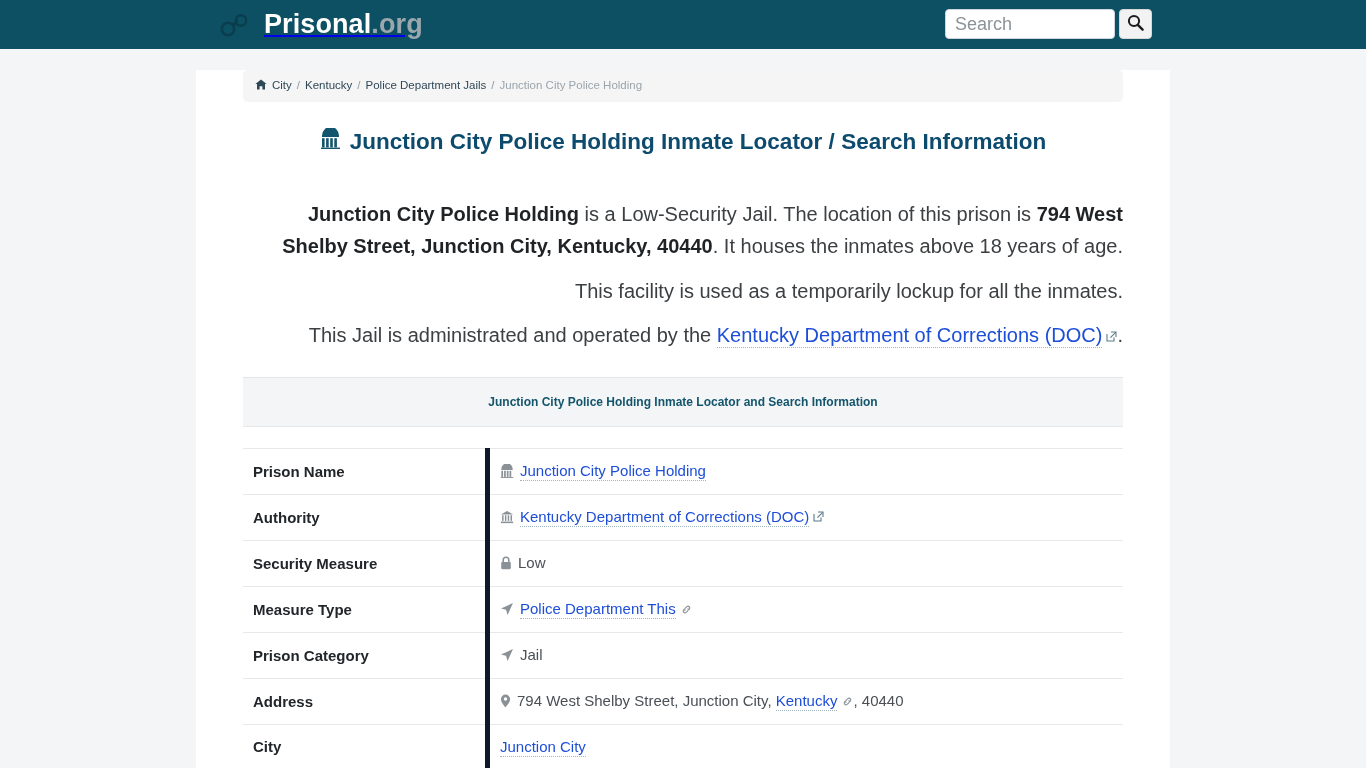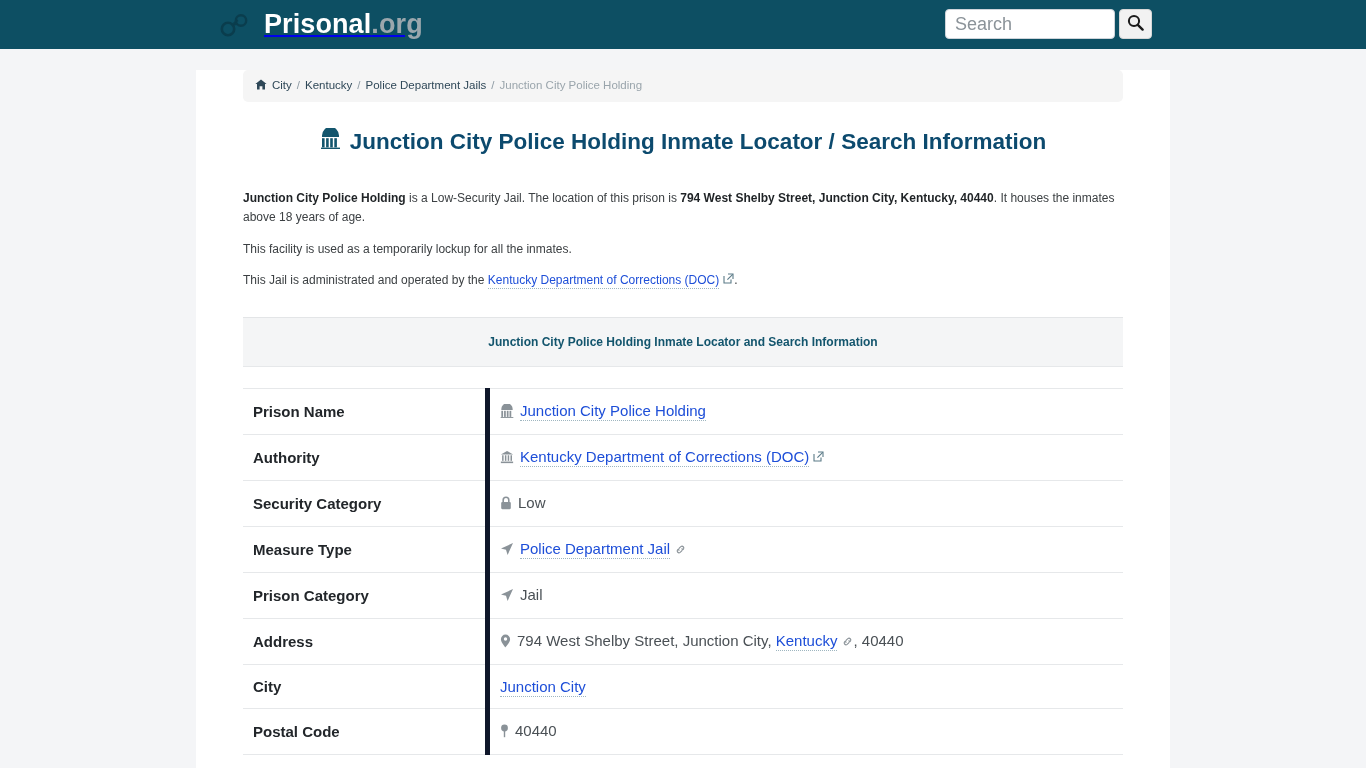--- a/index.html
+++ b/index.html
@@ -122,24 +122,25 @@
     line-height: 1.3;
     display: flex;
     align-items: center;
     justify-content: center;
     gap: 9px;
   }
   .title-icon { display: inline-block; vertical-align: -3px; }
 
   
   .intro {
-    margin: 33px 0 0 0;
-    font-size: 12px;
+    margin: 42px 0 0 0;
+    font-size: 20px;
     line-height: 1.62;
     color: #3c4043;
+    text-align: right;
   }
   .intro p { margin: 0 0 12px 0; }
   .intro p.last { margin-bottom: 0; }
   .intro b { color: #1f2326; font-weight: bold; }
 
   a.dotted-link {
     color: #1d4ed8;
     text-decoration: none;
     border-bottom: 1px dotted #9fb6c0;
     padding-bottom: 1px;
@@ -297,38 +298,38 @@
                 <rect x="1" y="13.2" width="14" height="1.8" fill="#8a9298"></rect>
               </svg>
           </span><a class="dotted-link" href="#">Kentucky Department of Corrections (DOC)</a><span class="ext-icon"><svg width="11" height="11" viewBox="0 0 11 11">
                 <path d="M1 3 V10 H8 V6.6" fill="none" stroke="#5b7b88" stroke-width="1.1"></path>
                 <path d="M5 1 H10 V6" fill="none" stroke="#5b7b88" stroke-width="1.1"></path>
                 <line x1="4.4" y1="6.6" x2="9.7" y2="1.3" stroke="#5b7b88" stroke-width="1.1"></line>
               </svg></span>
         </td>
       </tr>
       <tr>
-        <th>Security Category</th>
+        <th>Security Measure</th>
         <td>
           <span class="cell-icon">
             <svg width="12" height="14" viewBox="0 0 12 14">
                 <path d="M3.2 6 V4 a2.8 2.8 0 0 1 5.6 0 V6" fill="none" stroke="#8a9298" stroke-width="1.6"></path>
                 <rect x="1.2" y="6" width="9.6" height="7.2" rx="1.1" fill="#8a9298"></rect>
               </svg>
           </span><span class="plain-val">Low</span>
         </td>
       </tr>
       <tr>
         <th>Measure Type</th>
         <td>
           <span class="cell-icon">
             <svg width="14" height="14" viewBox="0 0 14 14">
                 <path d="M13 1 L1 6.6 L6 7.8 L7.6 13 Z" fill="#8a9298"></path>
               </svg>
-          </span><a class="dotted-link" href="#">Police Department Jail</a><span class="link-icon"><svg width="11" height="11" viewBox="0 0 12 12">
+          </span><a class="dotted-link" href="#">Police Department This</a><span class="link-icon"><svg width="11" height="11" viewBox="0 0 12 12">
                 <path d="M4.6 7.4 a2 2 0 0 1 0 -2.8 l1.8 -1.8 a2 2 0 0 1 2.8 2.8 l-0.9 0.9" fill="none" stroke="#8a9298" stroke-width="1.2"></path>
                 <path d="M7.4 4.6 a2 2 0 0 1 0 2.8 l-1.8 1.8 a2 2 0 0 1 -2.8 -2.8 l0.9 -0.9" fill="none" stroke="#8a9298" stroke-width="1.2"></path>
               </svg></span>
         </td>
       </tr>
       <tr>
         <th>Prison Category</th>
         <td>
           <span class="cell-icon">
             <svg width="14" height="14" viewBox="0 0 14 14">

